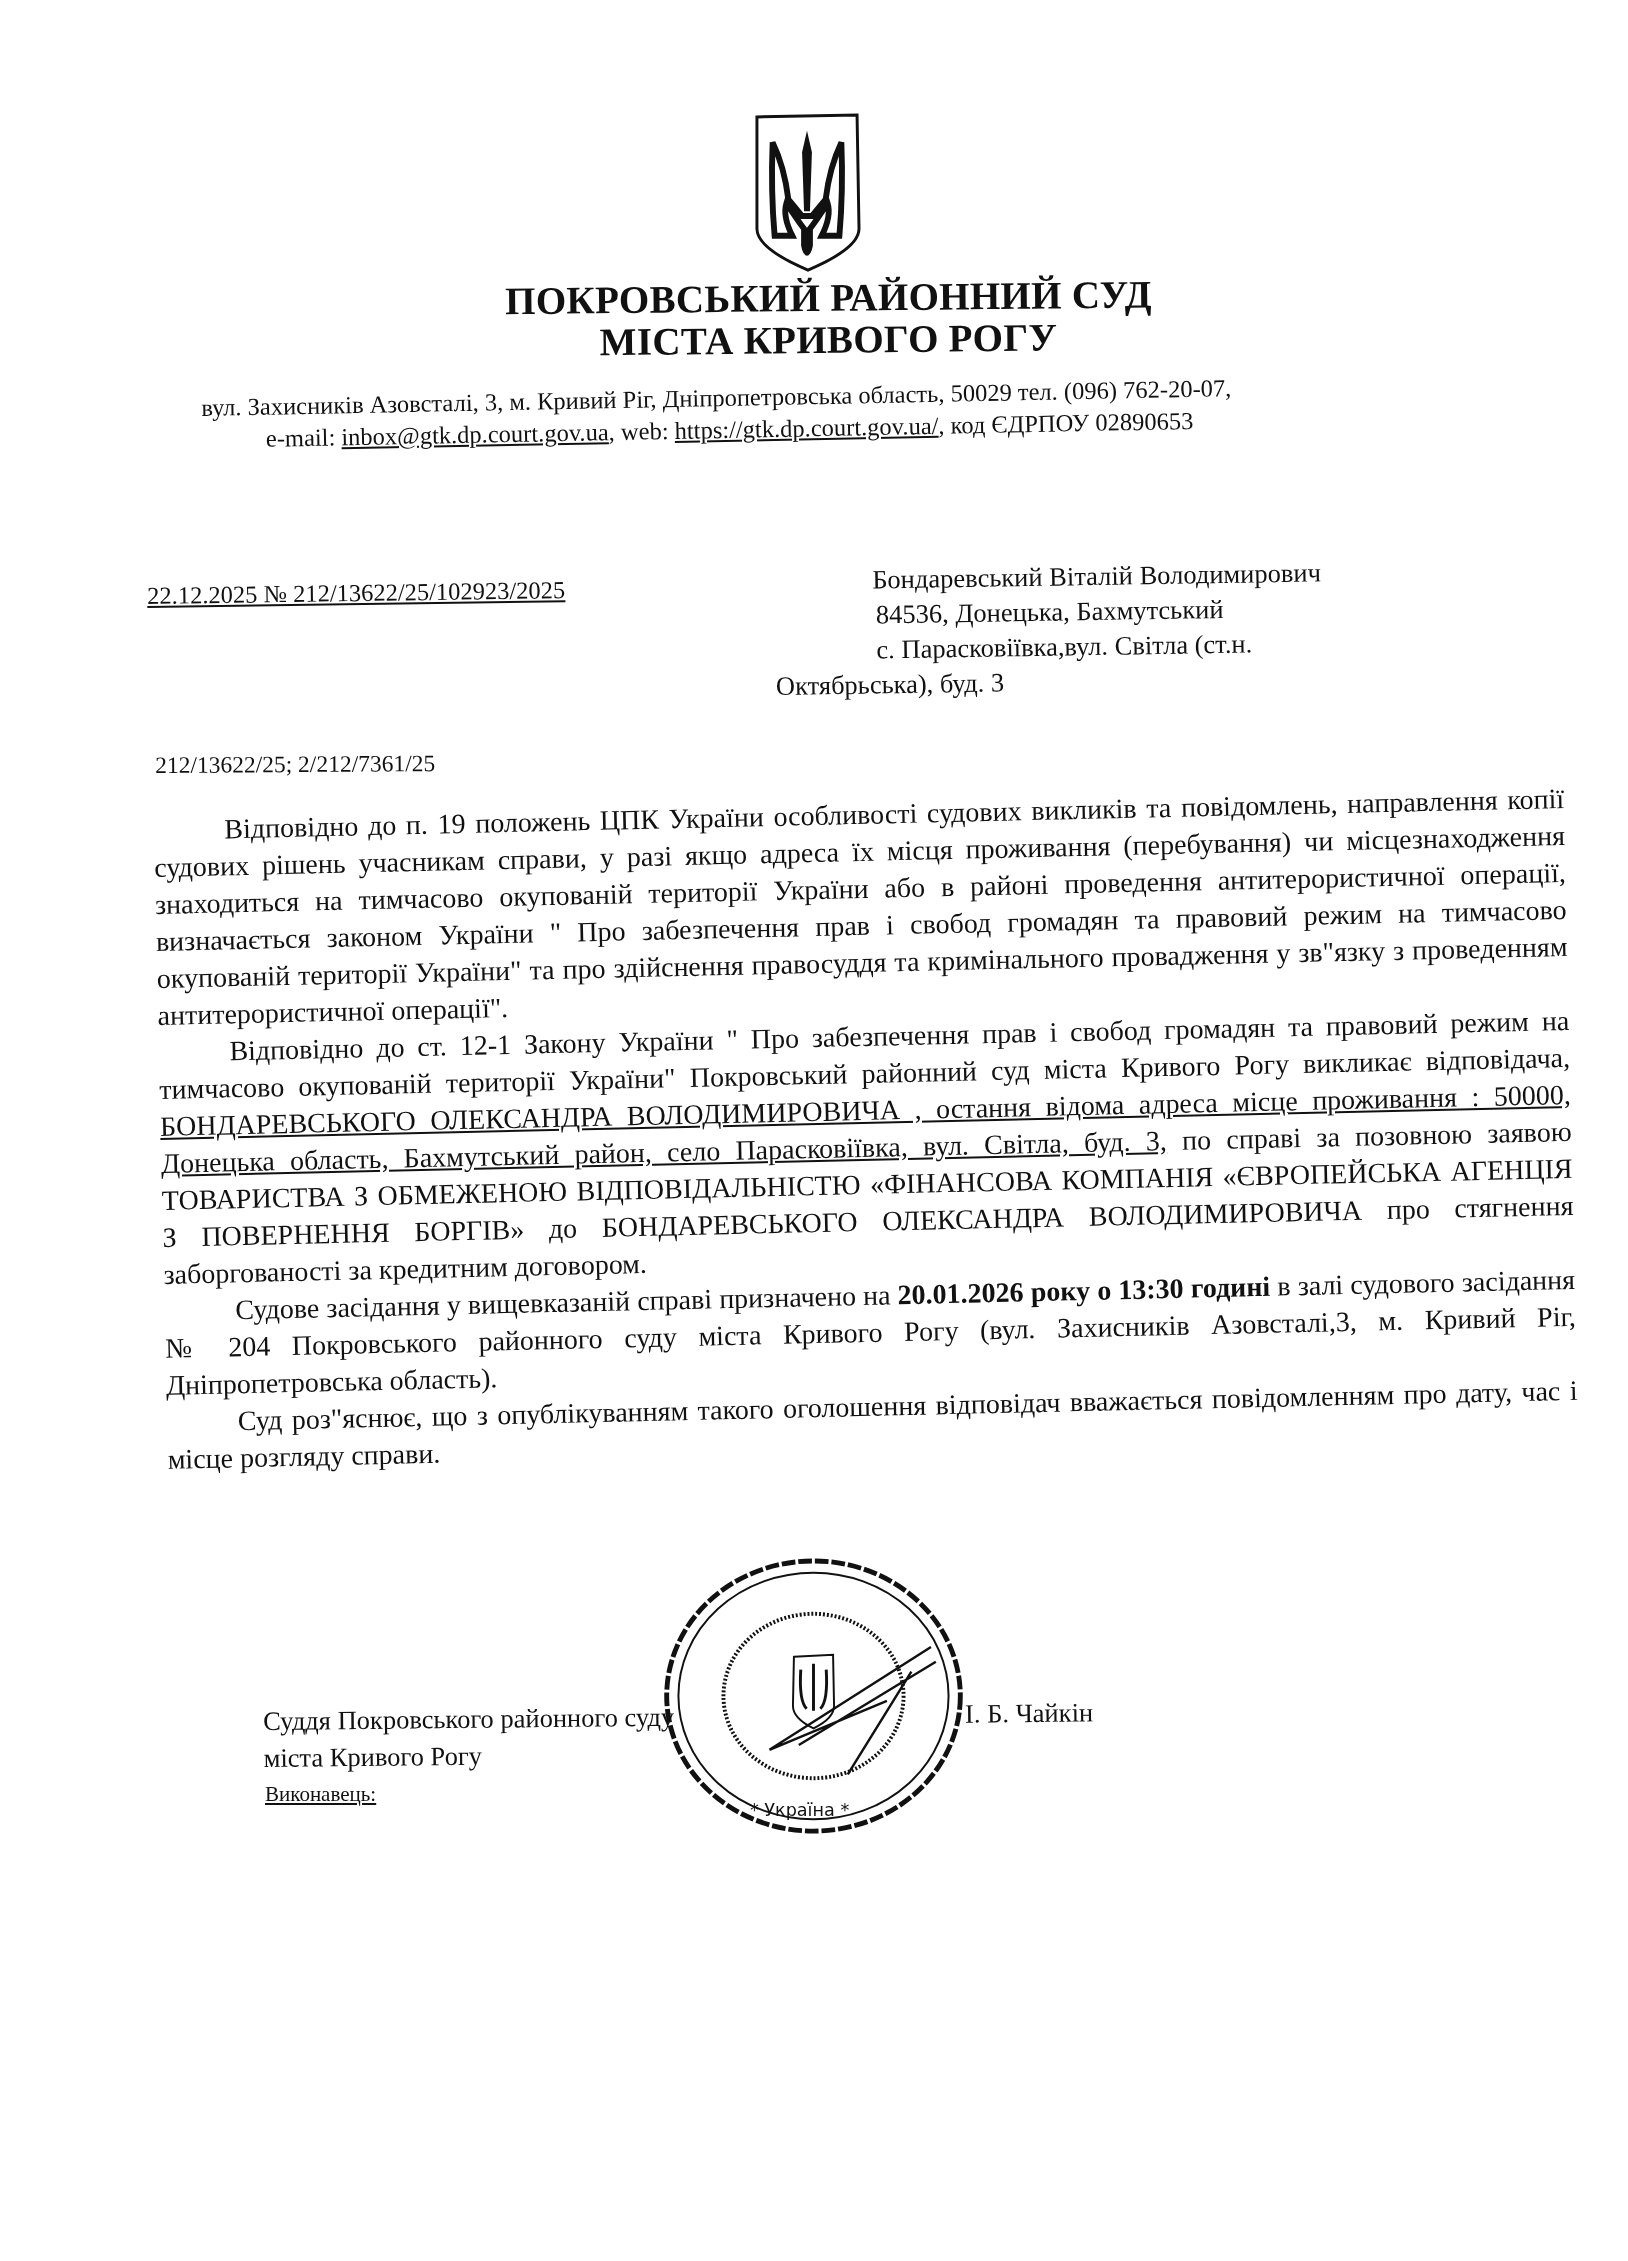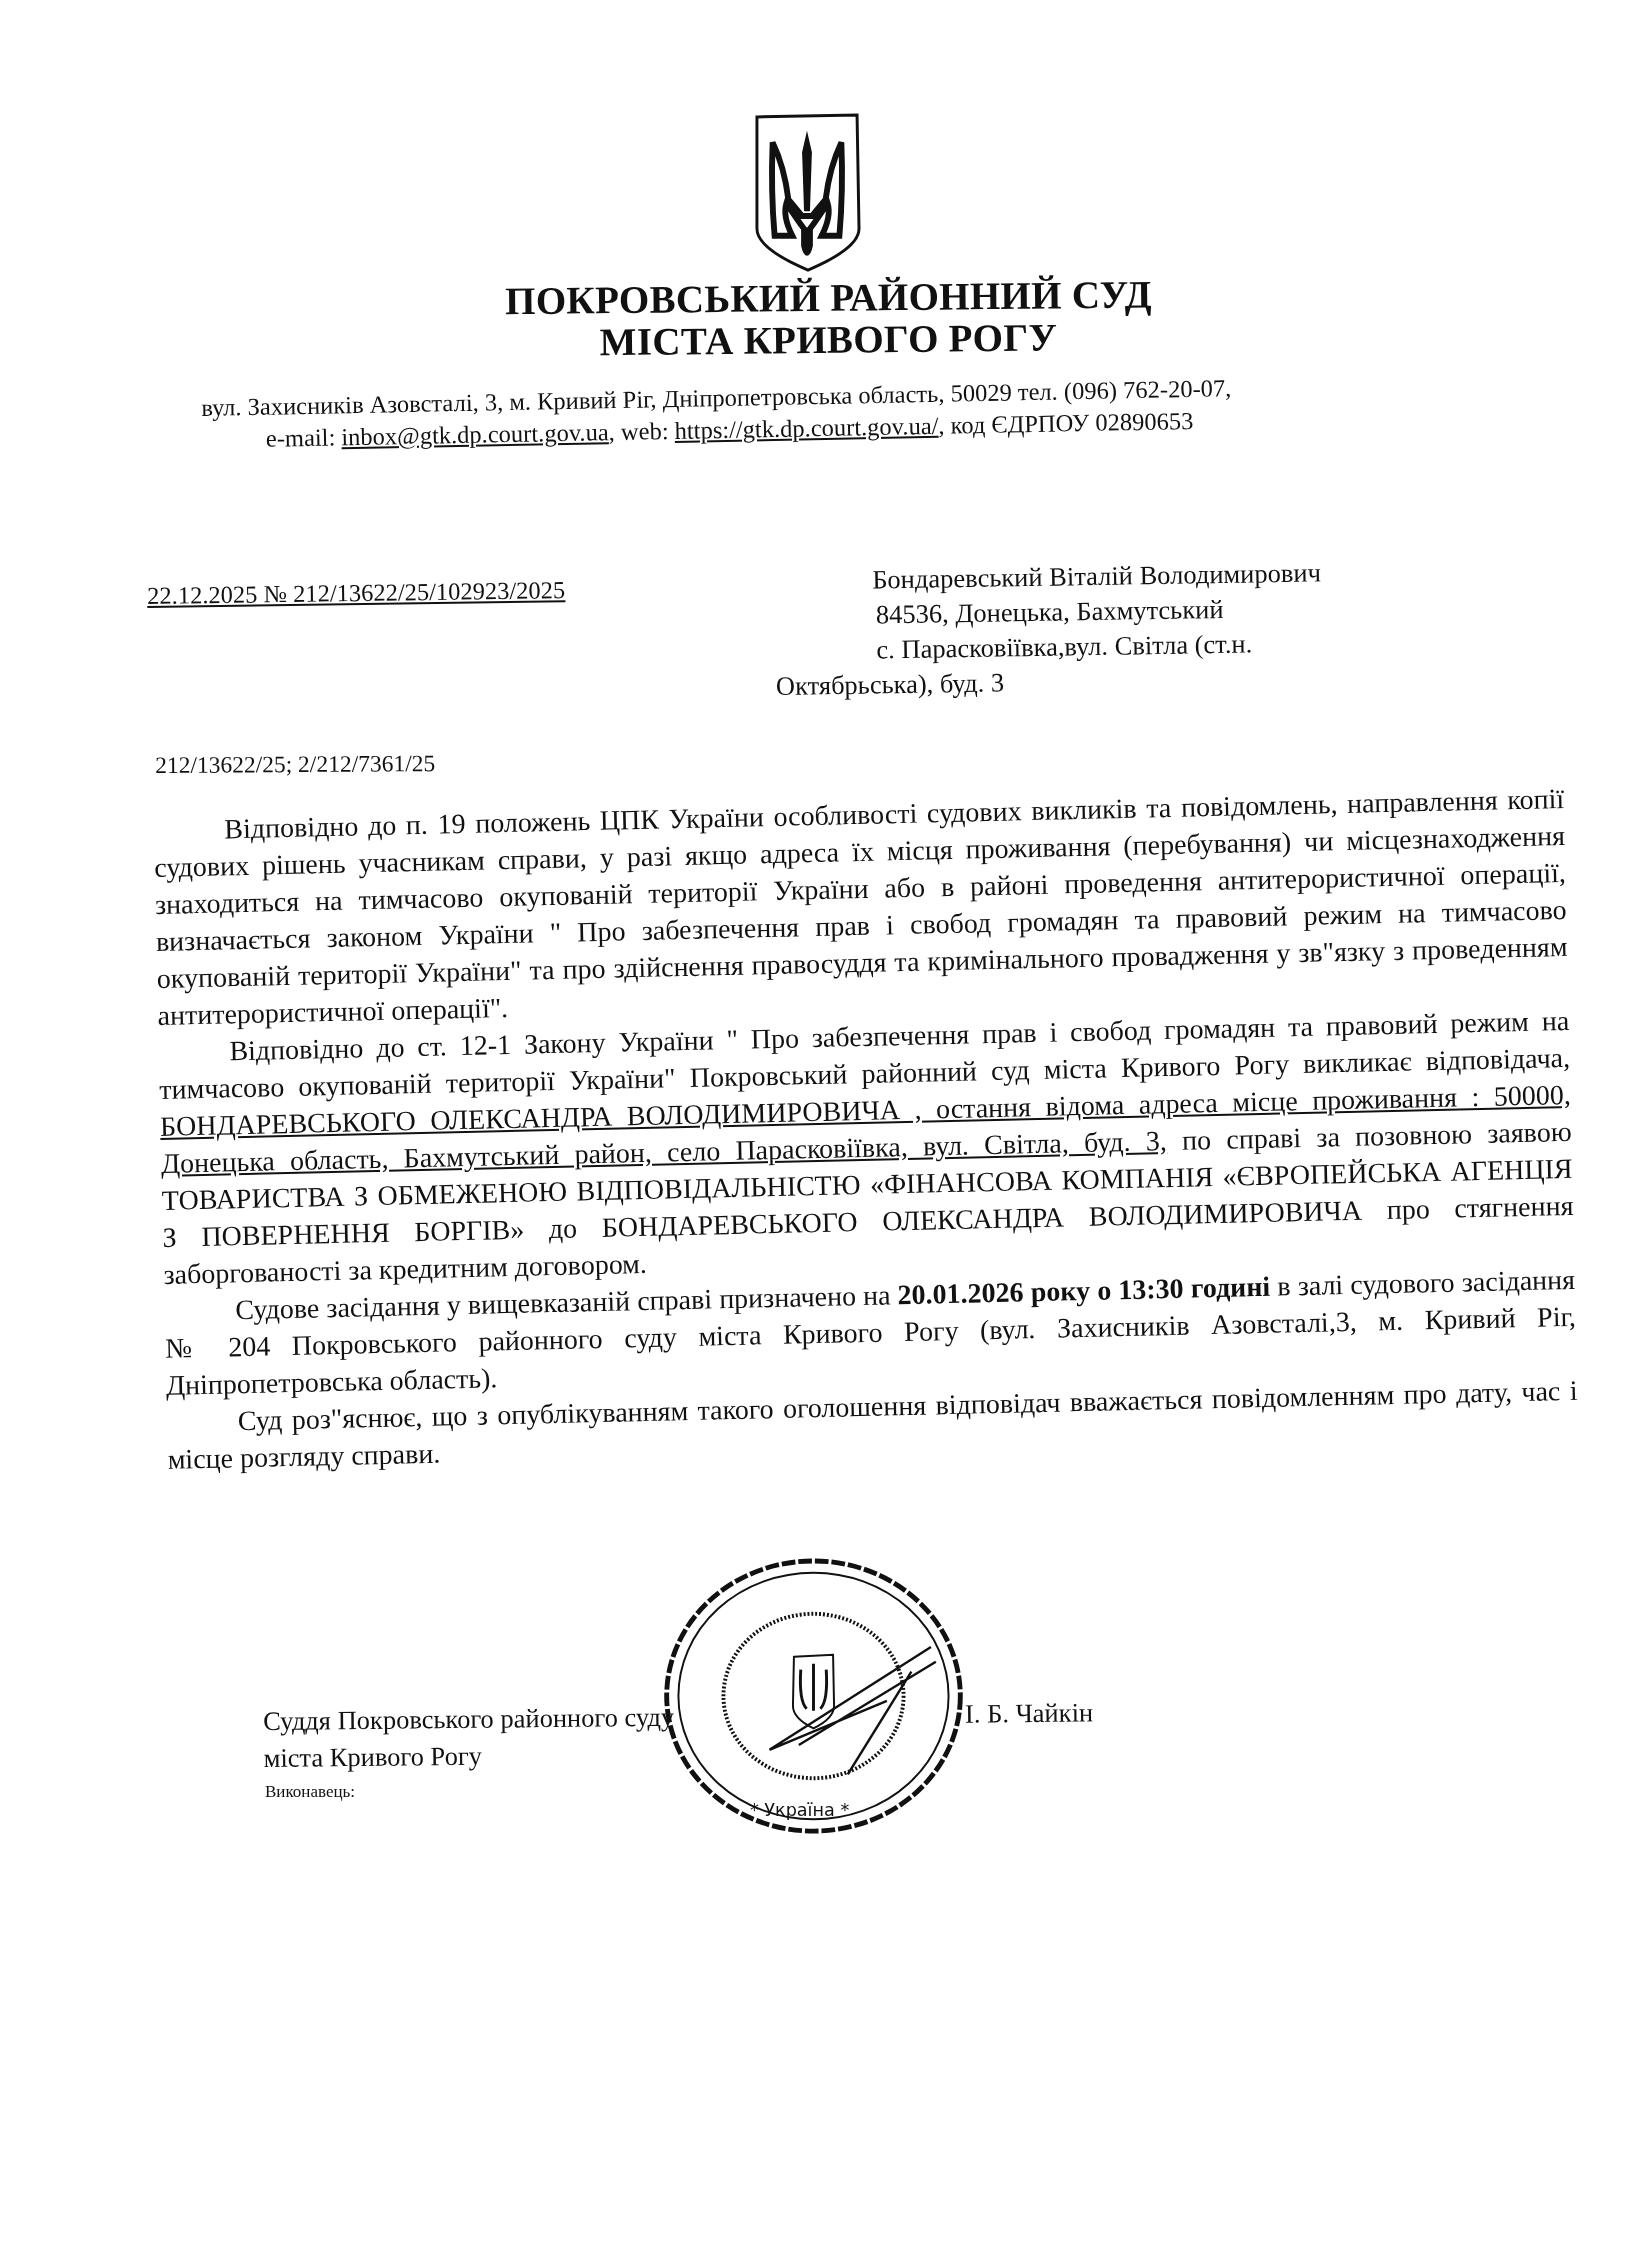--- a/index.html
+++ b/index.html
@@ -43,21 +43,21 @@
       left: 153px; top: 812px; width: 1411px; font-size: 28px; line-height: 37px;
       text-align: justify; transform: rotate(-1.3deg); transform-origin: left top;
     }
     .body-text p { margin: 0; text-indent: 71px; }
     .b { font-weight: bold; }
     .signature {
       left: 263px; top: 1703px; font-size: 26.5px; line-height: 37px;
       transform: rotate(-0.6deg); transform-origin: left top;
     }
     .judge-name { left: 965px; top: 1698px; font-size: 26.5px; transform: rotate(-0.6deg); }
-    .executor { left: 265px; top: 1782px; font-size: 17px; }
+    .executor { left: 265px; top: 1782px; font-size: 21px; text-decoration: underline; }
     .stamp { left: 652px; top: 1554px; width: 323px; height: 284px; }
   </style>
 </head>
 <body>
 
 <svg class="abs emblem" viewBox="0 0 110 162">
   <path d="M4 4 L106 2 L108 118 Q108 138 56 160 Q4 138 4 118 Z" fill="none" stroke="#111" stroke-width="3"></path>
   <path d="M55 18 L60 40 L58 100 L52 100 L50 40 Z" fill="#111"></path>
   <path d="M20 30 Q18 80 22 125 L40 125 Q30 105 34 92 Q46 110 52 118 L52 135 Q55 150 58 135 L58 118 Q64 110 76 92 Q80 105 70 125 L88 125 Q92 80 90 30 Q78 55 74 88 Q68 95 60 105 L50 105 Q42 95 36 88 Q32 55 20 30 Z" fill="none" stroke="#111" stroke-width="6"></path>
 </svg>

